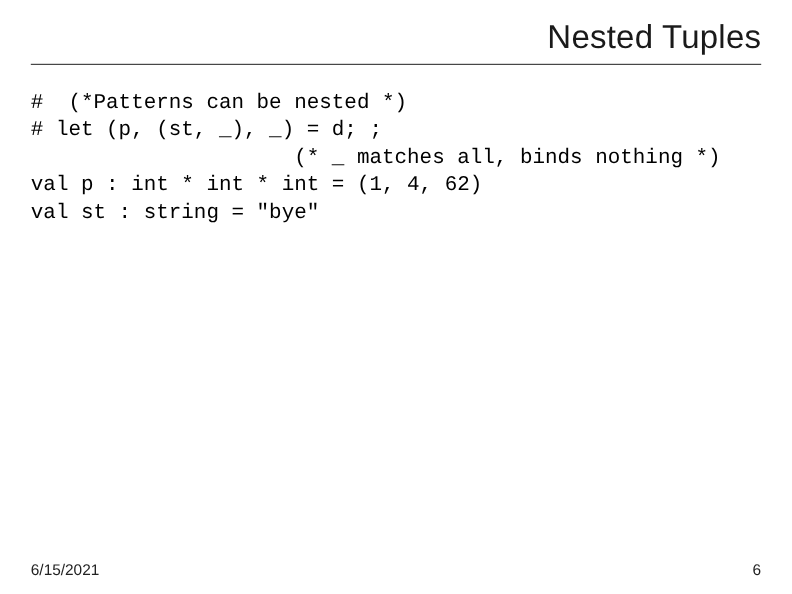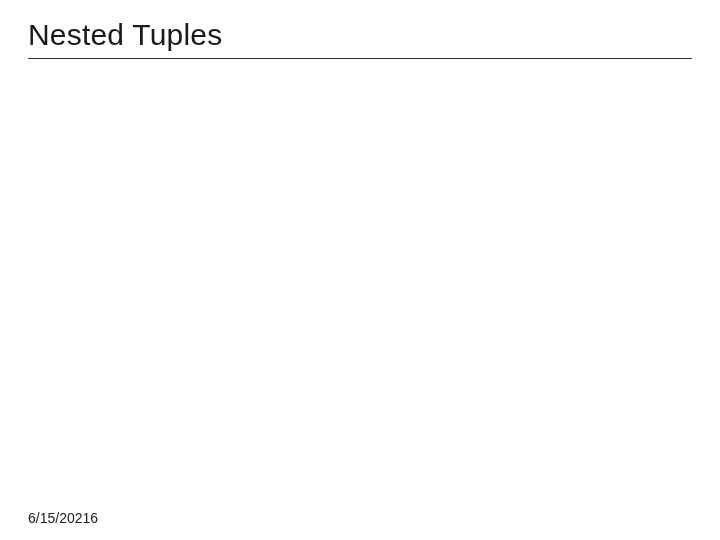--- a/index.html
+++ b/index.html
@@ -19,20 +19,21 @@
     height: 540px;
     padding: 18px 28px 0 28px;
     position: relative;
   }
   .title {
     font-size: 30px;
     font-weight: 400;
     color: #1a1a1a;
     margin: 0 0 2px 0;
     letter-spacing: 0.2px;
+    text-align: right;
   }
   .rule {
     border: none;
     border-top: 1px solid #333;
     margin: 6px 0 22px 0;
   }
   .code-block {
     font-family: "Courier New", Courier, monospace;
     font-size: 19px;
     line-height: 1.32;
@@ -41,29 +42,35 @@
     margin-bottom: 28px;
   }
   .footer {
     position: absolute;
     bottom: 14px;
     left: 28px;
     right: 28px;
     font-size: 14px;
     color: #222;
     display: flex;
+    justify-content: space-between;
     font-family: Arial, Helvetica, sans-serif;
   }
 </style>
 </head>
 <body>
 
 <div class="slide">
   <h1 class="title">Nested Tuples</h1>
   <hr class="rule">
 
 
+  <div class="code-block">#  (*Patterns can be nested *)
+# let (p, (st, _), _) = d; ;
+                     (* _ matches all, binds nothing *)
+val p : int * int * int = (1, 4, 62)
+val st : string = "bye"</div>
 
   <div class="footer">
     <span>6/15/2021</span>
     <span>6</span>
   </div>
 </div>
 
 </body></html>

